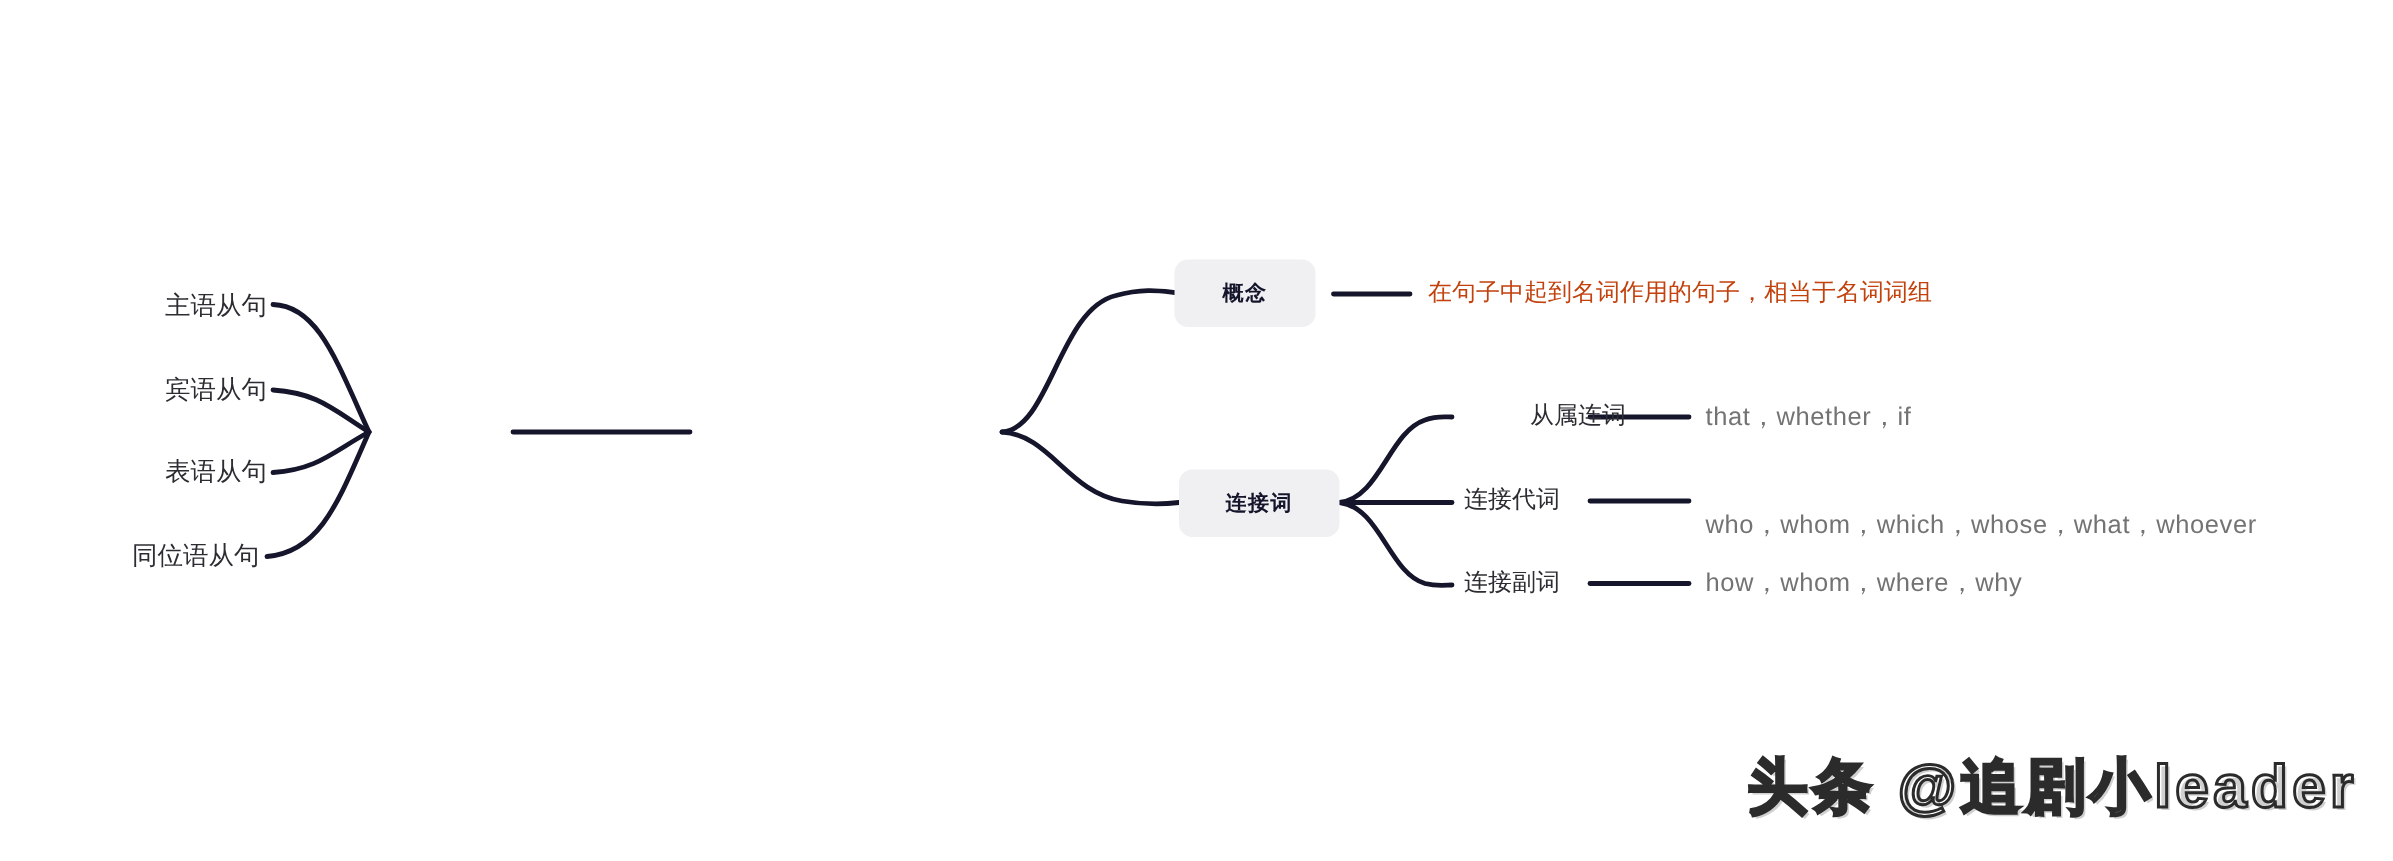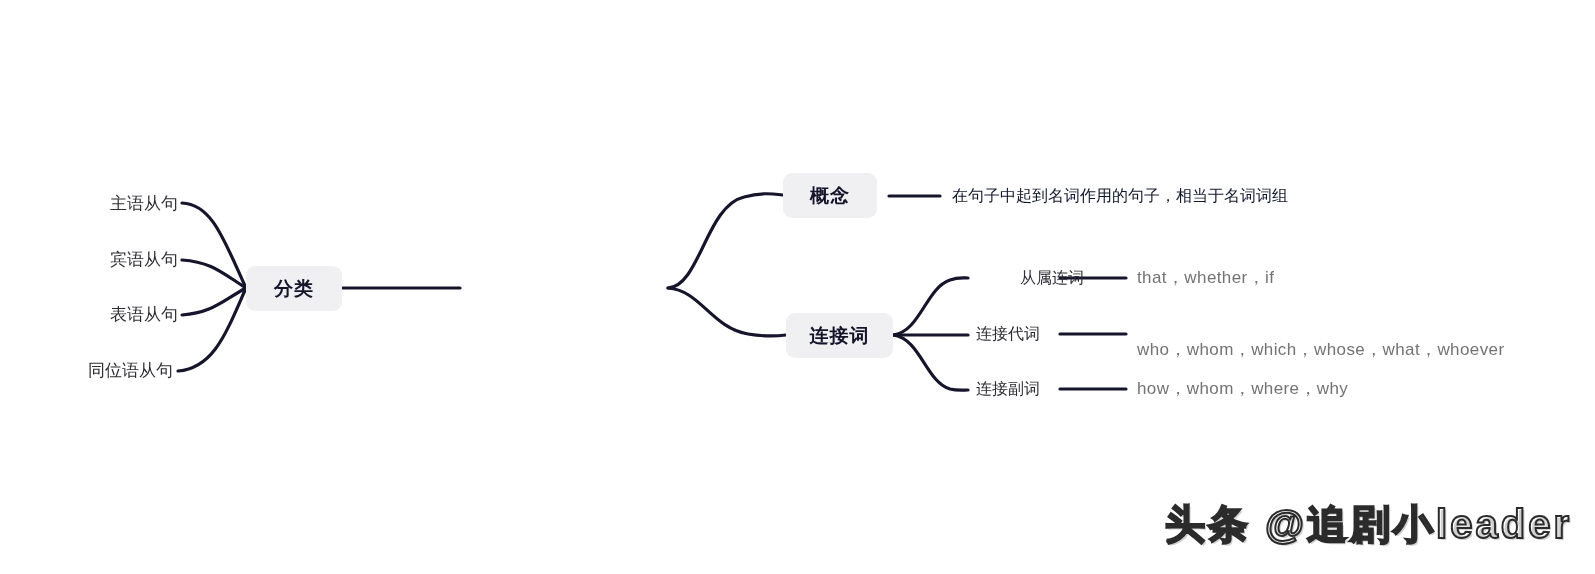--- a/index.html
+++ b/index.html
@@ -53,21 +53,21 @@
     border-radius: 9px;
     font-size: 25px;
     font-weight: bold;
     letter-spacing: 2px;
   }
 
   .node-branch {
     background: #f0f0f3;
     color: #14142b;
     border-radius: 9px;
-    font-size: 19px;
+    font-size: 14px;
     font-weight: bold;
     letter-spacing: 1px;
   }
 
   
   .label {
     position: absolute;
     white-space: nowrap;
     color: #2c2c33;
     font-size: 17px;
@@ -75,21 +75,21 @@
   }
   .label.r {            
     text-align: right;
   }
   .label.sub {
     font-size: 16px;
     color: #2c2c33;
   }
   .label.desc {
     font-size: 16px;
-    color: #0f172a;
+    color: #c2410c;
   }
   .label.en {
     font-size: 17px;
     color: #737373;
     letter-spacing: 0.4px;
   }
 
   
   #watermark {
     position: absolute;
@@ -131,21 +131,20 @@
     <line x1="1060" y1="278" x2="1126" y2="278"></line>
     <line x1="1060" y1="334" x2="1126" y2="334"></line>
     <line x1="1060" y1="389" x2="1126" y2="389"></line>
   </svg>
 
   <div class="label r" style="left:0px; top:195px; width:178px;">主语从句</div>
   <div class="label r" style="left:0px; top:251px; width:178px;">宾语从句</div>
   <div class="label r" style="left:0px; top:306px; width:178px;">表语从句</div>
   <div class="label r" style="left:0px; top:362px; width:173px;">同位语从句</div>
 
-  <div class="node node-branch" style="left:246px; top:266px; width:96px; height:45px;">分类</div>
 
 
   <div class="node node-branch" style="left:783px; top:173px; width:94px; height:45px;">概念</div>
 
   <div class="label desc" style="left:952px; top:188px;">在句子中起到名词作用的句子，相当于名词词组</div>
 
   <div class="node node-branch" style="left:786px; top:313px; width:107px; height:45px;">连接词</div>
 
   <div class="label sub" style="left:976px; top:270px;margin-left:44px;">从属连词</div>
   <div class="label sub" style="left:976px; top:326px;">连接代词</div>

